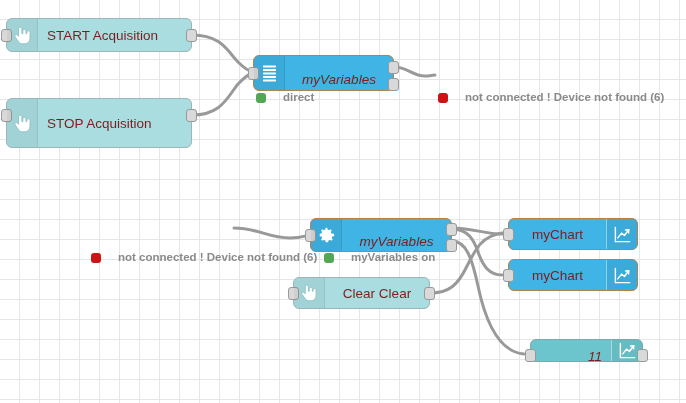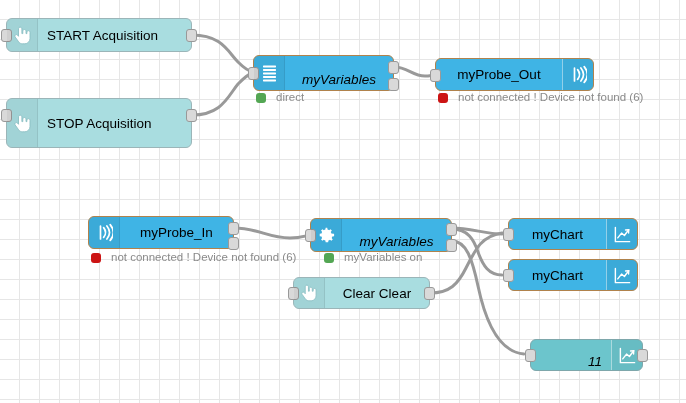--- a/index.html
+++ b/index.html
@@ -44,41 +44,41 @@
     flex:0 0 30px;
   }
   .icon-box.left{border-right:1px solid rgba(0,0,0,.08);}
   .icon-box.right{border-left:1px solid rgba(255,255,255,.45);}
   .node.blue .icon-box{background:rgba(0,0,0,.055);}
   .node.teal .icon-box{background:rgba(0,0,0,.045);}
   .node.teal-dark .icon-box{background:rgba(0,0,0,.045);}
 
   .node-label{
     flex:1;display:flex;align-items:center;
-    font-size:13.5px;color:#000000;
+    font-size:13.5px;color:#7f1d1d;
     padding:0 9px;white-space:nowrap;
   }
   .node-label.center{justify-content:center;}
   .node-label.right{justify-content:flex-end;}
   .node-label.italic{font-style:italic;margin-top:12px;}
 
   
   .port{
     position:absolute;width:11px;height:13px;
     background:#d9d9d9;border:1px solid #999999;
     border-radius:3px;box-sizing:border-box;
   }
   .port.in{left:-6px;}
   .port.out{right:-6px;}
 
   
   .status{
     position:absolute;
-    display:flex;align-items:center;gap:10px;
-    font-size:11.5px;color:#8a8a8a;white-space:nowrap;
+    display:flex;align-items:center;gap:17px;
+    font-size:11.5px;color:#8a8a8a;white-space:nowrap;font-weight:bold;
   }
   .status-dot{
     width:10px;height:10px;border-radius:3px;flex:0 0 10px;display:block;
   }
   .status-text{line-height:1;}
 
   svg.glyph{display:block;}
 </style>
 </head>
 <body>
@@ -147,58 +147,25 @@
       <span class="node-label center italic">myVariables</span>
     </div>
     <div class="port out" style="top:5px;"></div>
     <div class="port out" style="top:22px;"></div>
   </div>
   <div class="status" style="left:256px;top:92px;">
     <span class="status-dot" style="background:#53a653;"></span>
     <span class="status-text">direct</span>
   </div>
 
-  <div class="node blue" style="left:435px;top:58px;width:159px;height:33px;">
-    <div class="port in" style="top:10px;"></div>
-    <div class="node-body">
-      <span class="node-label center">myProbe_Out</span>
-      <span class="icon-box right">
-        <svg class="glyph" width="17" height="19" viewBox="0 0 17 19">
-          <g fill="none" stroke="#ffffff" stroke-width="1.7" stroke-linecap="round">
-            <path d="M4.5 3.0 L4.5 16.0"></path>
-            <path d="M7.6 4.6 C10.0 7.6 10.0 11.4 7.6 14.4"></path>
-            <path d="M10.9 3.0 C14.3 7.2 14.3 11.8 10.9 16.0"></path>
-            <path d="M14.2 1.6 C18.4 6.8 18.4 12.2 14.2 17.4"></path>
-          </g>
-        </svg>
-      </span>
-    </div>
-  </div>
   <div class="status" style="left:438px;top:92px;">
     <span class="status-dot" style="background:#cc1414;"></span>
     <span class="status-text">not connected ! Device not found (6)</span>
   </div>
 
-  <div class="node blue" style="left:88px;top:216px;width:146px;height:33px;">
-    <div class="node-body">
-      <span class="icon-box left">
-        <svg class="glyph" width="17" height="19" viewBox="0 0 17 19">
-          <g fill="none" stroke="#ffffff" stroke-width="1.7" stroke-linecap="round">
-            <path d="M4.5 3.0 L4.5 16.0"></path>
-            <path d="M7.6 4.6 C10.0 7.6 10.0 11.4 7.6 14.4"></path>
-            <path d="M10.9 3.0 C14.3 7.2 14.3 11.8 10.9 16.0"></path>
-            <path d="M14.2 1.6 C18.4 6.8 18.4 12.2 14.2 17.4"></path>
-          </g>
-        </svg>
-      </span>
-      <span class="node-label center">myProbe_In</span>
-    </div>
-    <div class="port out" style="top:5px;"></div>
-    <div class="port out" style="top:20px;"></div>
-  </div>
   <div class="status" style="left:91px;top:252px;">
     <span class="status-dot" style="background:#cc1414;"></span>
     <span class="status-text">not connected ! Device not found (6)</span>
   </div>
 
   <div class="node blue" style="left:310px;top:218px;width:142px;height:34px;">
     <div class="port in" style="top:10px;"></div>
     <div class="node-body">
       <span class="icon-box left">
         <svg class="glyph" width="18" height="18" viewBox="0 0 20 20">
@@ -256,21 +223,21 @@
             <path d="M2.5 2.5 L2.5 17.5 L17.5 17.5"></path>
             <path d="M5 13.5 L9 8.5 L12 11 L16.5 5"></path>
             <path d="M16.5 5 L13.2 5.2"></path>
             <path d="M16.5 5 L16.4 8.4"></path>
           </g>
         </svg>
       </span>
     </div>
   </div>
 
-  <div class="node teal-dark" style="left:530px;top:339px;width:113px;height:32px;">
+  <div class="node teal-dark" style="left:530px;top:339px;width:113px;height:23px;">
     <div class="port in" style="top:9px;"></div>
     <div class="node-body">
       <span class="node-label right italic">11</span>
       <span class="icon-box right">
         <svg class="glyph" width="19" height="19" viewBox="0 0 20 20">
           <g fill="none" stroke="#ffffff" stroke-width="1.5" stroke-linecap="round" stroke-linejoin="round">
             <path d="M2.5 2.5 L2.5 17.5 L17.5 17.5"></path>
             <path d="M5 13.5 L9 8.5 L12 11 L16.5 5"></path>
             <path d="M16.5 5 L13.2 5.2"></path>
             <path d="M16.5 5 L16.4 8.4"></path>

